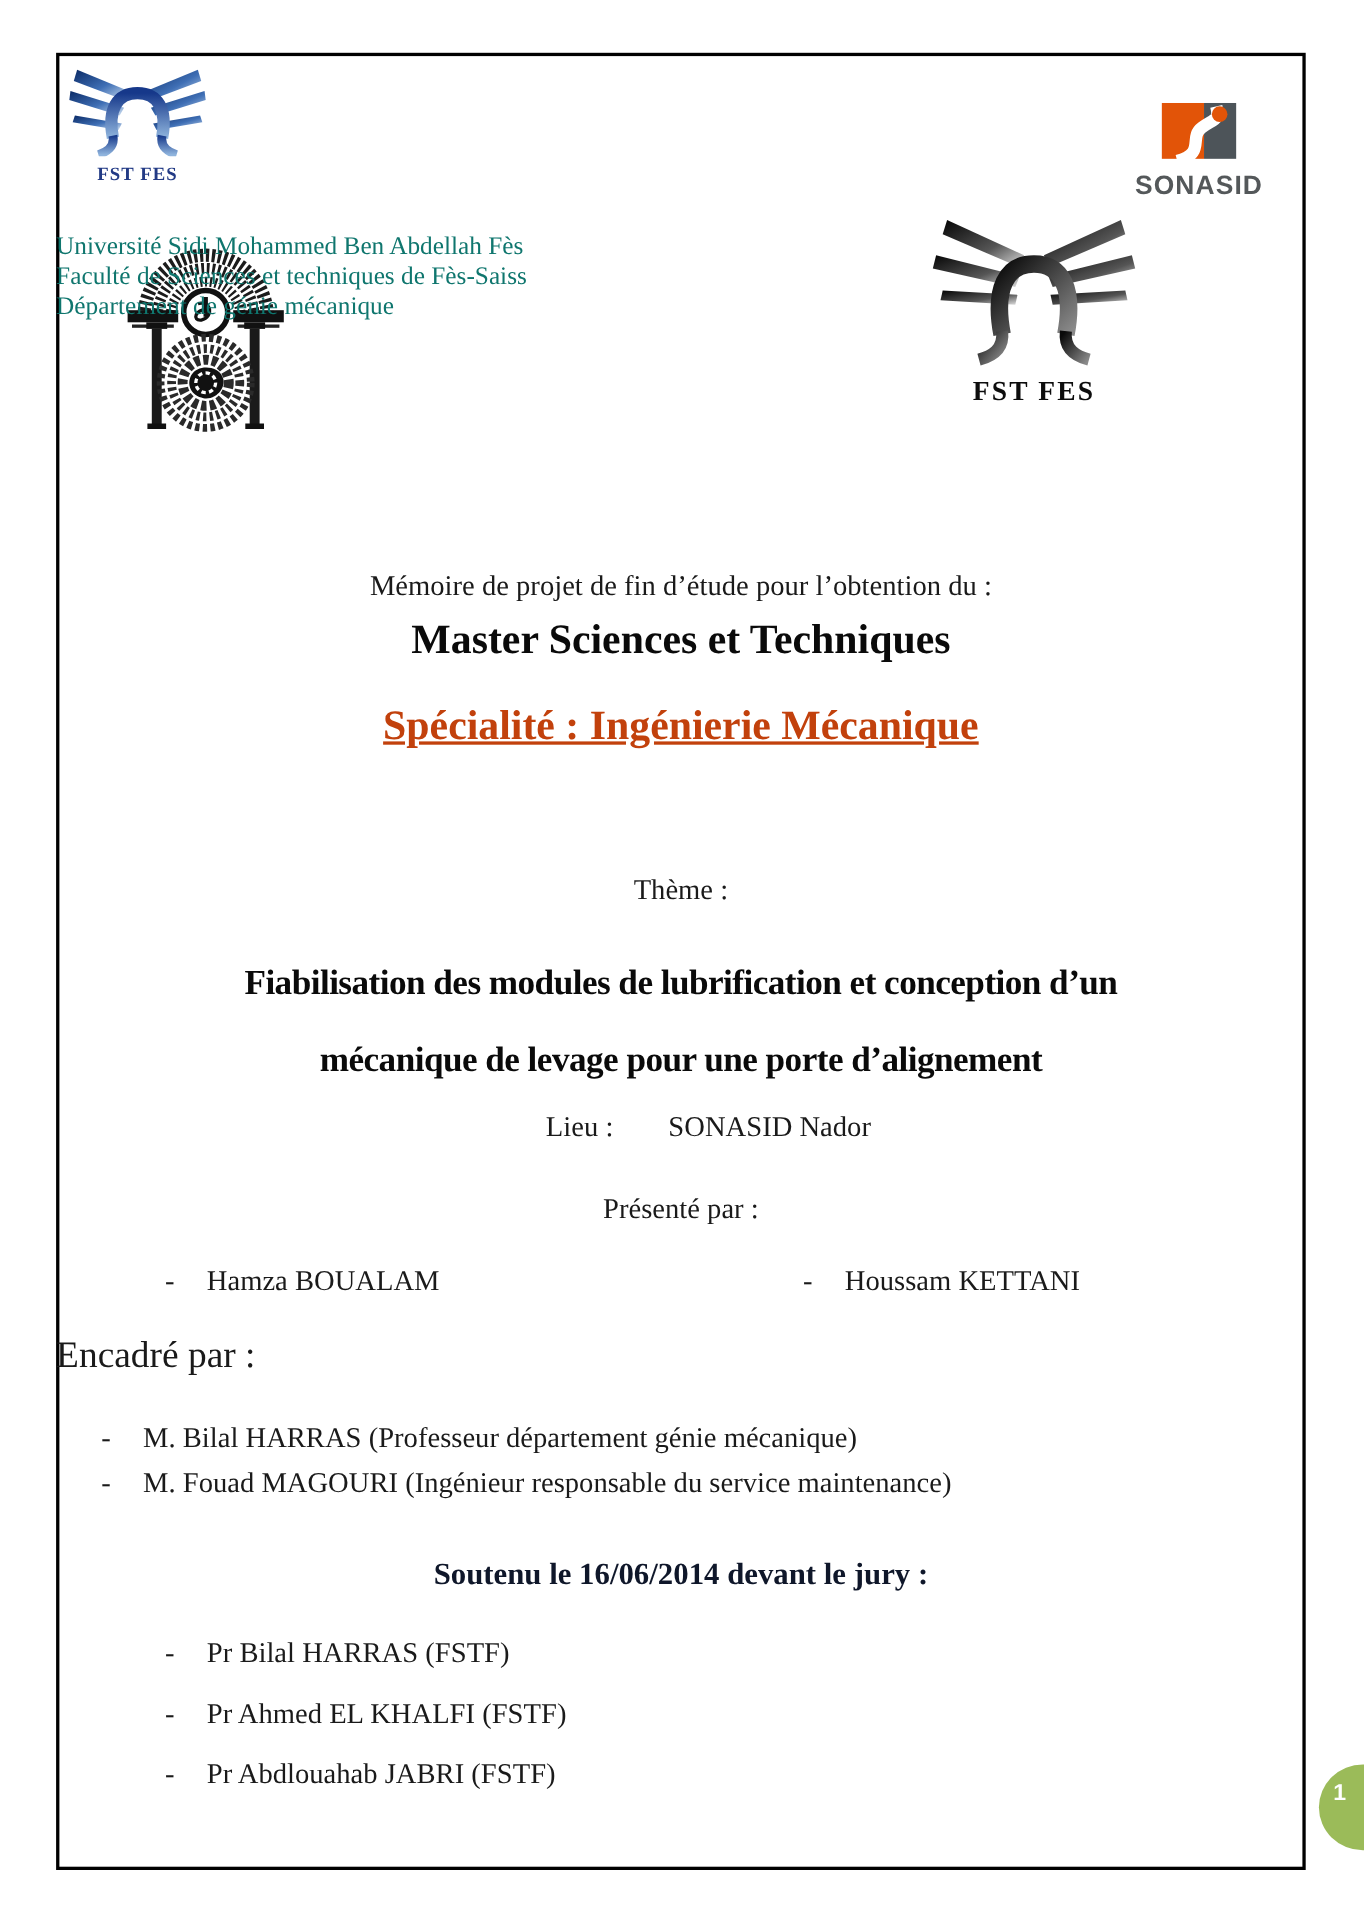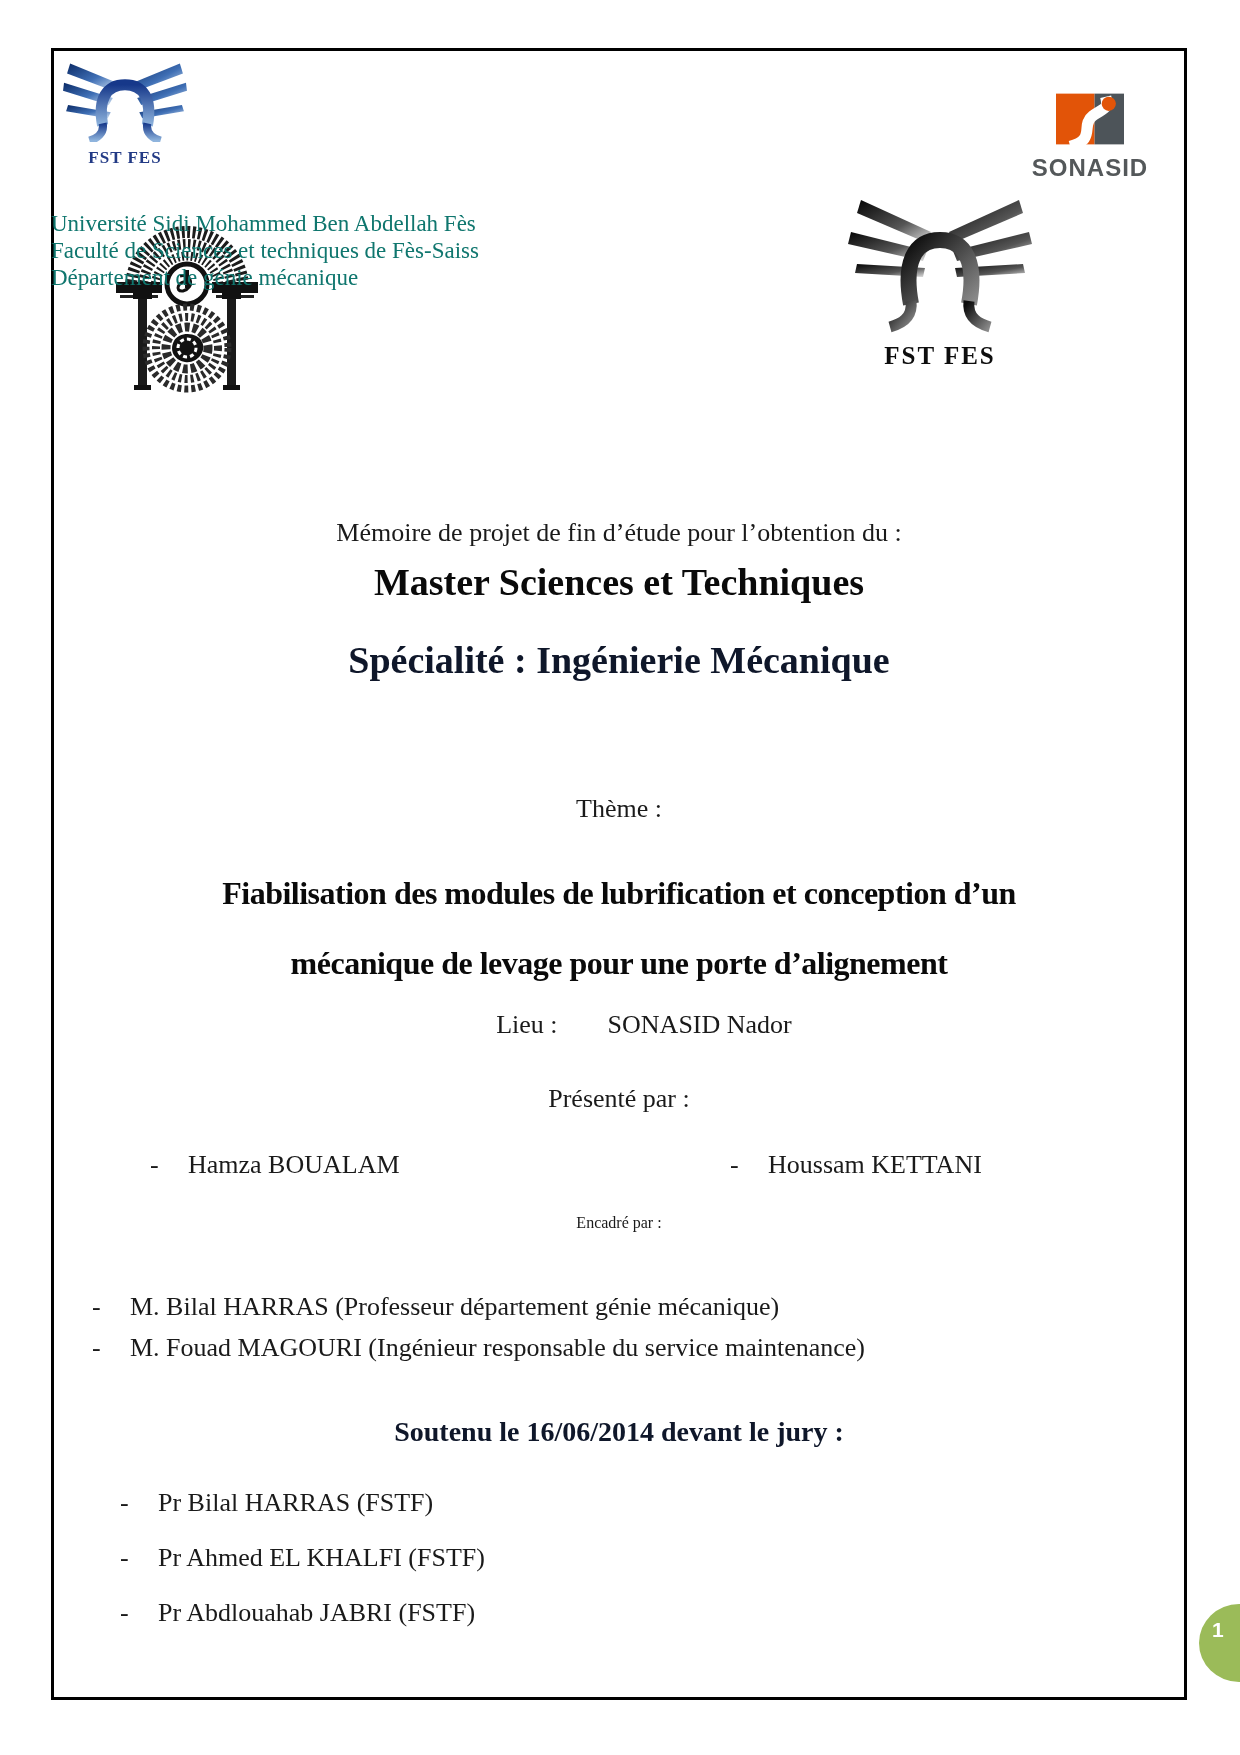--- a/index.html
+++ b/index.html
@@ -45,42 +45,42 @@
     position: absolute; left: 51px; top: 210px; width: 1036px;
     text-align: left; font-size: 23px; line-height: 27px; color: #0f766e;
   }
 
   
   .content { position: absolute; left: 51px; top: 0; width: 1136px; height: 1439px; }
   .content > div { position: absolute; width: 100%; }
 
   .intro    { top: 518px; text-align: center; font-size: 26px; }
   .master   { top: 560px; text-align: center; font-size: 38px; font-weight: bold; color: #0a0a0a; }
-  .spec     { top: 638px; text-align: center; font-size: 38px; font-weight: bold; color: #0f172a; }
+  .spec     { top: 638px; text-align: center; font-size: 38px; font-weight: bold; color: #c2410c; text-decoration: underline; }
   .theme-label { top: 794px; text-align: center; font-size: 26px; }
   .title {
     top: 858px; text-align: center;
     font-size: 32px; font-weight: bold; line-height: 70px;
     letter-spacing: -0.5px; color: #0a0a0a;
   }
   .lieu { top: 1010px; left: 25px !important; text-align: center; font-size: 26px; }
   .lieu .gap { display: inline-block; width: 50px; }
   .presente { top: 1084px; text-align: center; font-size: 26px; }
 
   .authors { top: 1150px; font-size: 26px; }
   .authors .author-left  { position: absolute; left: 99px; }
   .authors .author-right { position: absolute; left: 679px; }
   .dash { display: inline-block; width: 38px; }
 
-  .encadre { top: 1214px; text-align: center; font-size: 16px; }
+  .encadre { top: 1214px; text-align: left; font-size: 34px; }
   .advisors { top: 1286px; font-size: 26px; line-height: 41px; padding-left: 41px; box-sizing: border-box; }
   .advisors .li { white-space: nowrap; }
 
   .soutenu { top: 1416px; text-align: center; font-size: 28px; font-weight: bold; color: #0f172a; }
-  .jury { top: 1488px; font-size: 26px; padding-left: 69px; box-sizing: border-box; }
+  .jury { top: 1488px; font-size: 26px; padding-left: 99px; box-sizing: border-box; }
   .jury .li { height: 55px; white-space: nowrap; }
 
   
   .badge {
     position: absolute; left: 1199px; top: 1604px;
     width: 80px; height: 78px; border-radius: 50%;
     background: #9bbb59;
   }
   .badge span {
     position: absolute; left: 13px; top: 14px;

